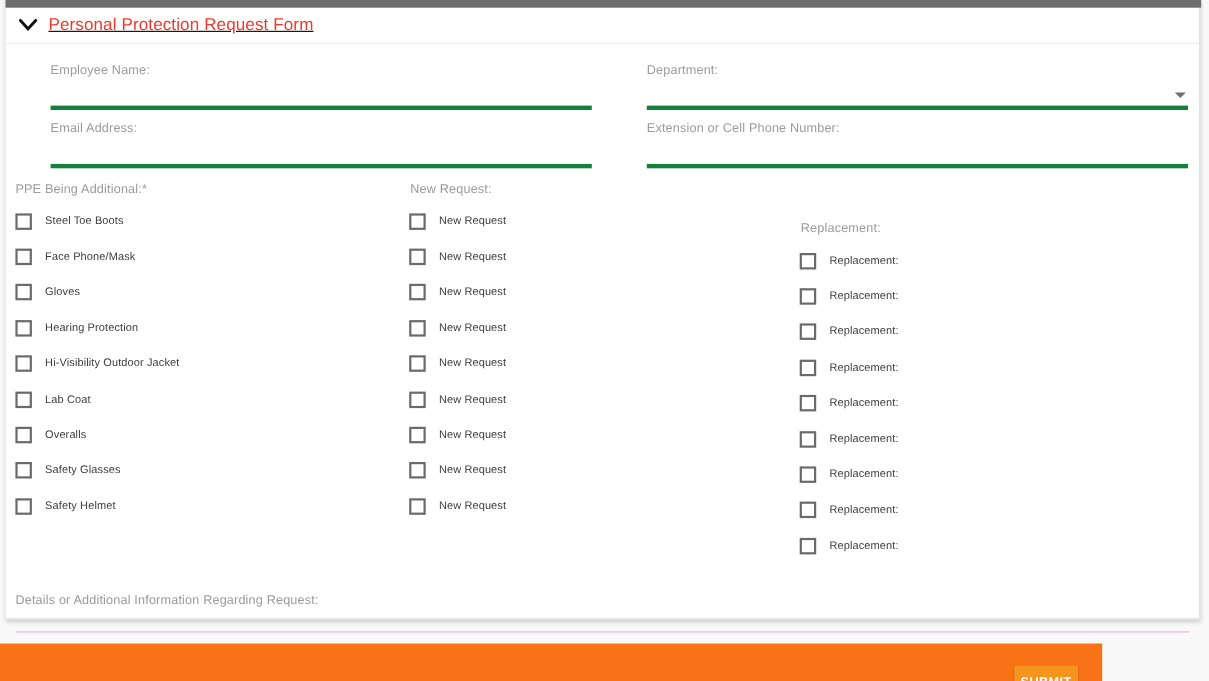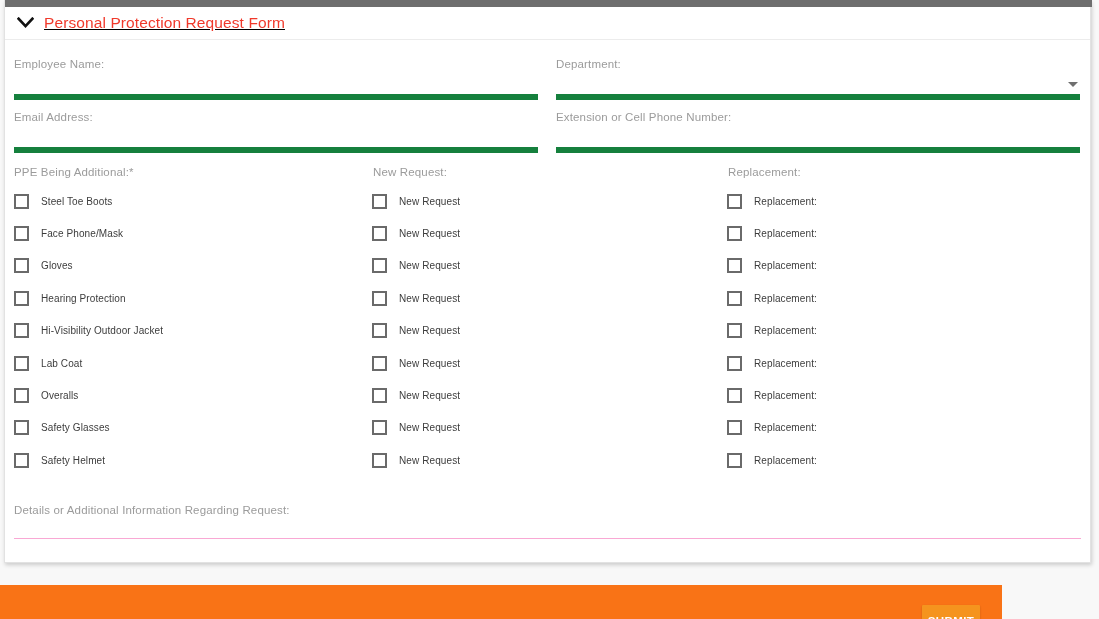--- a/index.html
+++ b/index.html
@@ -94,22 +94,23 @@
     padding-top: 6px;
   }
   .field-col {
     width: 542px;
     padding: 0 9px;
   }
 
   .field {
     position: relative;
     height: 53px;
-    border-bottom: 6px solid #15803d;
+    border-bottom: 4px solid #15803d;
     padding-top: 11px;
+    margin-left: 32px;
   }
 
   .field-label {
     font-size: 11.5px;
     color: #9b9b9b;
     letter-spacing: 0.15px;
     white-space: nowrap;
   }
 
   .field-input {
@@ -141,21 +142,21 @@
 
   
   .checkbox-section {
     display: flex;
     margin-top: 13px;
     padding: 0 9px;
   }
 
   .cb-col-1 { width: 361px; }
   .cb-col-2 { width: 358px; }
-  .cb-col-3 { width: 357px; }
+  .cb-col-3 { width: 357px; margin-top: 36px; }
 
   .cb-group-label {
     font-size: 11.5px;
     color: #9b9b9b;
     letter-spacing: 0.15px;
     margin-bottom: 7px;
     white-space: nowrap;
   }
   .cb-col-2 .cb-group-label { padding-left: 1px; }
   .cb-col-3 .cb-group-label { padding-left: 1px; }

